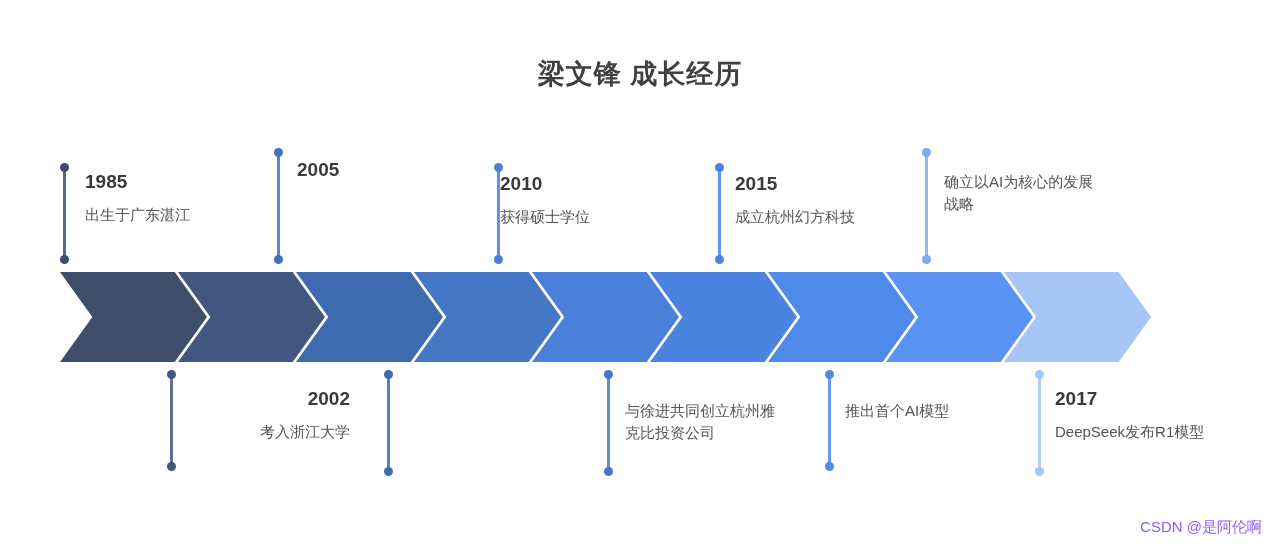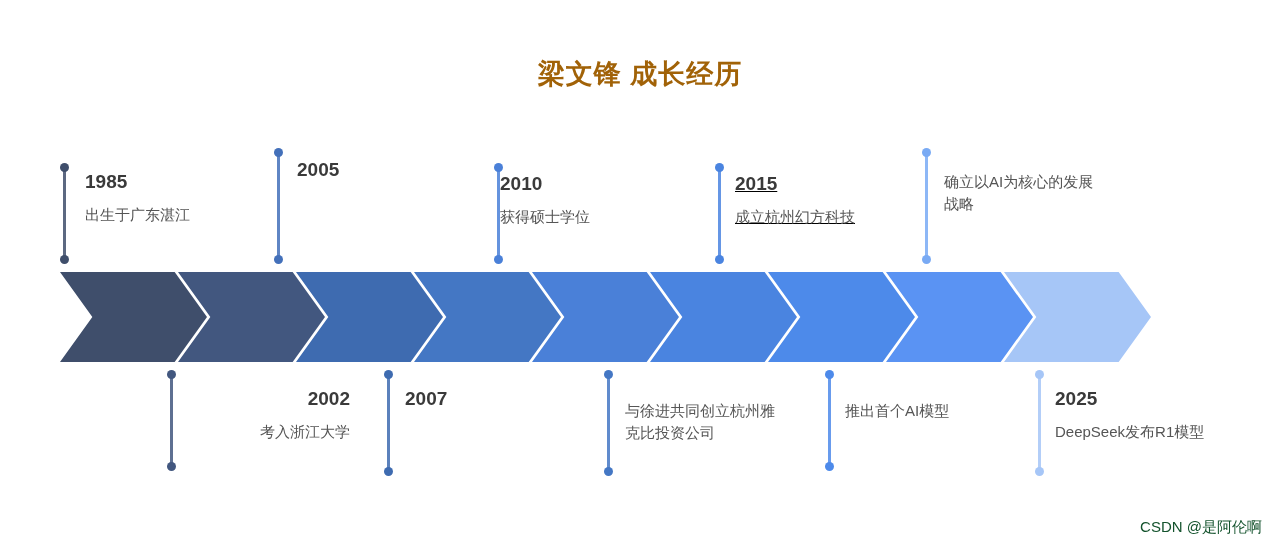--- a/index.html
+++ b/index.html
@@ -17,21 +17,21 @@
 
   
   #page-title {
     position: absolute;
     top: 56px;
     left: 0;
     width: 1280px;
     text-align: center;
     font-size: 27px;
     font-weight: bold;
-    color: #a16207;
+    color: #404040;
     letter-spacing: 1px;
   }
 
   
   #chevron-band {
     position: absolute;
     top: 272px;
     left: 60px;
     width: 1085px;
     height: 90px;
@@ -91,21 +91,21 @@
     color: #555555;
     line-height: 1.45;
   }
 
   
   #watermark {
     position: absolute;
     right: 18px;
     bottom: 10px;
     font-size: 15px;
-    color: #14532d;
+    color: #8b5cf6;
     white-space: nowrap;
   }
 </style>
 </head>
 <body>
 
 <div id="page-title">梁文锋 成长经历</div>
 
 <div id="chevron-band">
     <div class="chevron first" style="left: 0px; background: rgb(63, 78, 107);"></div>
@@ -177,39 +177,38 @@
       <div class="year">1985</div>
       <div class="desc">出生于广东湛江</div>
     </div>
     <div class="event" style="left: 297px; top: 160px; width: 160px;">
       <div class="year">2005</div>
     </div>
     <div class="event" style="left: 500px; top: 174px; width: 160px;">
       <div class="year">2010</div>
       <div class="desc">获得硕士学位</div>
     </div>
-    <div class="event" style="left: 735px; top: 174px; width: 160px; text-decoration: underline;">
+    <div class="event" style="left: 735px; top: 174px; width: 160px;">
       <div class="year">2015</div>
       <div class="desc">成立杭州幻方科技</div>
     </div>
     <div class="event" style="left: 944px; top: 160px; width: 160px;">
       <div class="desc">确立以AI为核心的发展战略</div>
     </div>
     <div class="event" style="left: 190px; top: 389px; width: 160px; text-align: right;">
       <div class="year">2002</div>
       <div class="desc">考入浙江大学</div>
     </div>
     <div class="event" style="left: 405px; top: 389px; width: 160px;">
-      <div class="year">2007</div>
     </div>
     <div class="event" style="left: 625px; top: 389px; width: 160px;">
       <div class="desc">与徐进共同创立杭州雅克比投资公司</div>
     </div>
     <div class="event" style="left: 845px; top: 389px; width: 160px;">
       <div class="desc">推出首个AI模型</div>
     </div>
     <div class="event" style="left: 1055px; top: 389px; width: 160px;">
-      <div class="year">2025</div>
+      <div class="year">2017</div>
       <div class="desc">DeepSeek发布R1模型</div>
     </div>
   </div>
 
 <div id="watermark">CSDN @是阿伦啊</div>
 
 </body></html>

